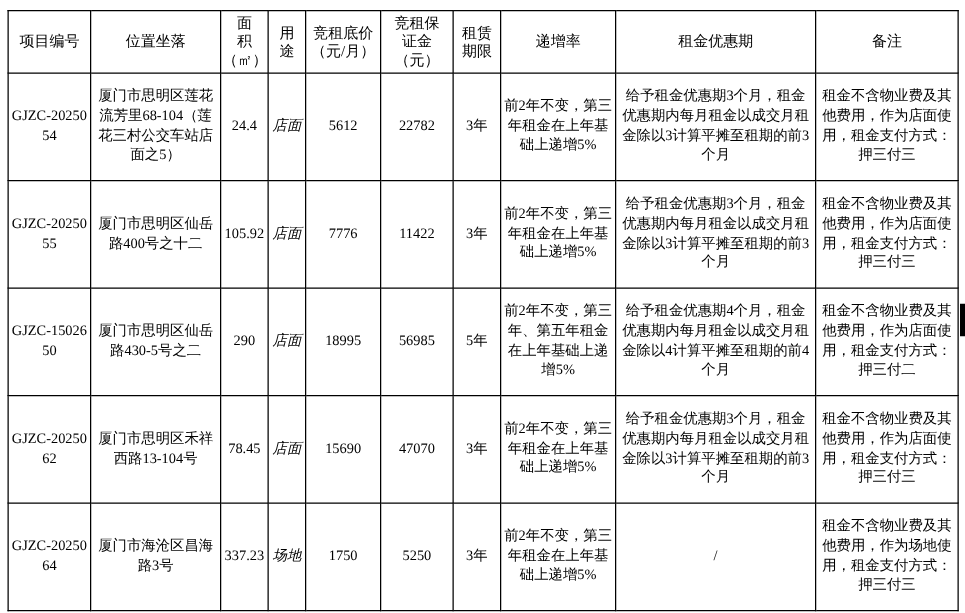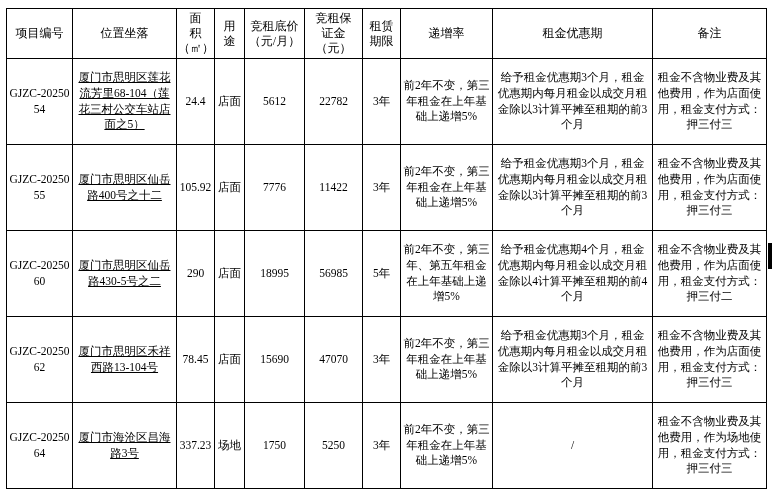--- a/index.html
+++ b/index.html
@@ -55,30 +55,30 @@
   col.c8 { width: 160px; }
   col.c9 { width: 114px; }
 
   .hdr-stack {
     display: block;
     line-height: 1.25;
   }
   td.addr {
     font-size: 11.5px;
     line-height: 1.45;
-    text-decoration: underline;
   }
   td.code {
     font-size: 11.5px;
     line-height: 1.5;
     margin-top: 40px;
   }
   td.usage {
     font-size: 11.5px;
     line-height: 1.35;
+    font-style: italic;
   }
   td.incr, td.favor, td.remark {
     text-align: center;
     font-size: 11.5px;
     line-height: 1.45;
   }
   tbody tr {
     height: 86px;
   }
   .edge-mark {
@@ -157,21 +157,21 @@
         <td>105.92</td>
         <td class="usage">店面</td>
         <td>7776</td>
         <td>11422</td>
         <td>3年</td>
         <td class="incr">前2年不变，第三年租金在上年基础上递增5%</td>
         <td class="favor">给予租金优惠期3个月，租金优惠期内每月租金以成交月租金除以3计算平摊至租期的前3个月</td>
         <td class="remark">租金不含物业费及其他费用，作为店面使用，租金支付方式：押三付三</td>
       </tr>
       <tr>
-        <td class="code">GJZC-2025060</td>
+        <td class="code">GJZC-1502650</td>
         <td class="addr">厦门市思明区仙岳路430-5号之二</td>
         <td>290</td>
         <td class="usage">店面</td>
         <td>18995</td>
         <td>56985</td>
         <td>5年</td>
         <td class="incr">前2年不变，第三年、第五年租金在上年基础上递增5%</td>
         <td class="favor">给予租金优惠期4个月，租金优惠期内每月租金以成交月租金除以4计算平摊至租期的前4个月</td>
         <td class="remark">租金不含物业费及其他费用，作为店面使用，租金支付方式：押三付二</td>
       </tr>

